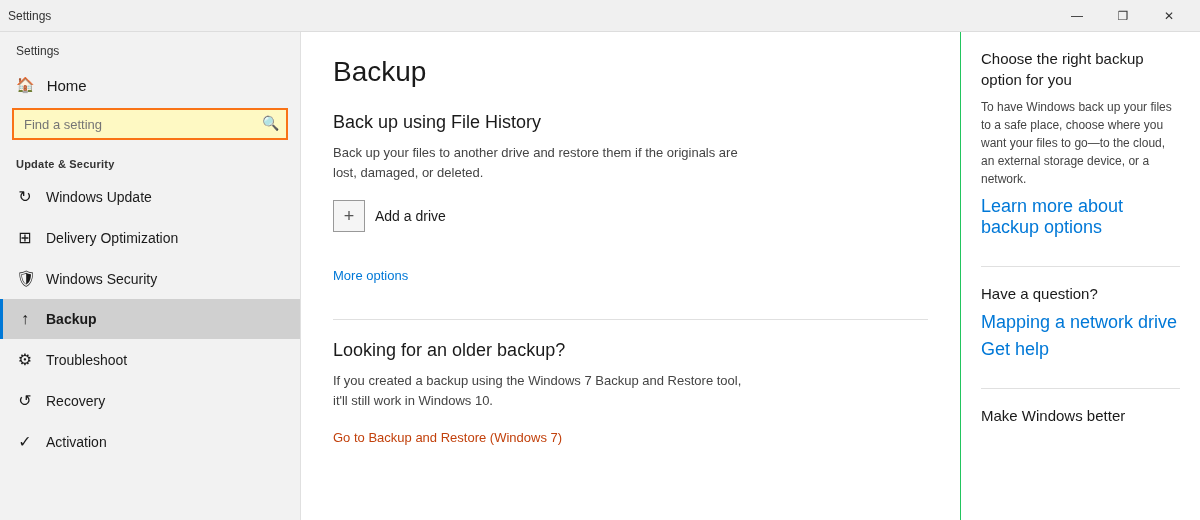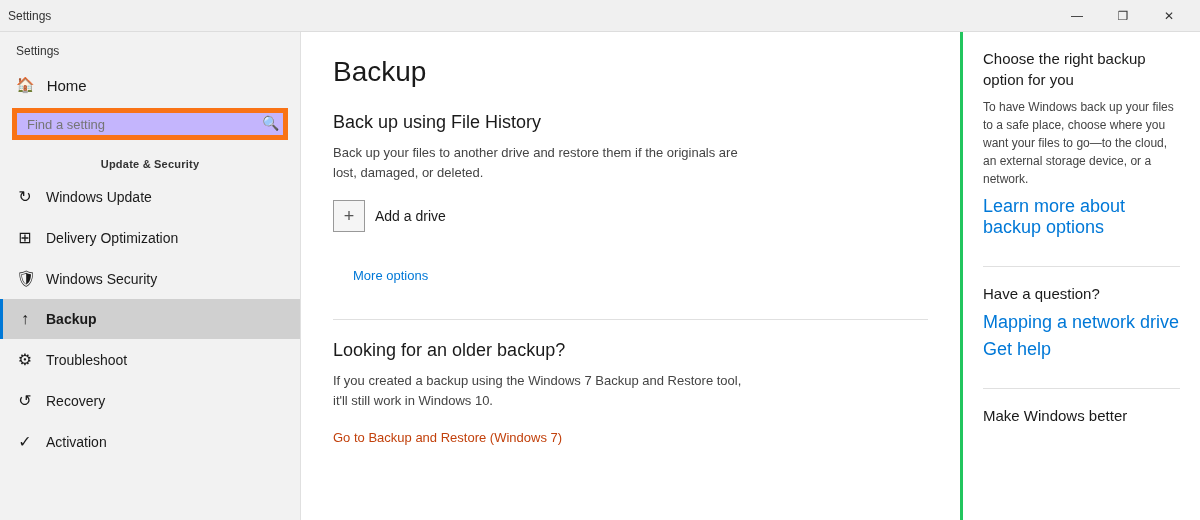--- a/index.html
+++ b/index.html
@@ -33,33 +33,32 @@
       font-weight: 400;
     }
     .sidebar-home {
       display: flex; align-items: center; gap: 12px;
       padding: 10px 16px; cursor: pointer; font-size: 15px; color: #1a1a1a;
     }
     .sidebar-search {
       margin: 4px 12px 8px 12px; position: relative;
     }
     .sidebar-search input {
-      width: 100%; height: 32px; border: 5px solid #f97316;
-      background: #c4b5fd; padding: 0 30px 0 10px; font-size: 13px;
+      width: 100%; height: 32px; border: 2px solid #f97316;
+      background: #fef9c3; padding: 0 30px 0 10px; font-size: 13px;
       outline: none; color: #333;
     }
     .sidebar-search .search-icon {
       position: absolute; right: 8px; top: 7px;
       font-size: 14px; color: #555; pointer-events: none;
     }
     .sidebar-section-title {
       font-size: 11px; font-weight: 600; color: #333;
       padding: 10px 16px 6px 16px; letter-spacing: 0.02em;
       text-transform: none;
-      text-align: center;
     }
     .sidebar-item {
       display: flex; align-items: center; gap: 12px;
       padding: 11px 16px; cursor: pointer; font-size: 14px; color: #1a1a1a;
       position: relative;
     }
     .sidebar-item.active {
       background: #d0d0d0; font-weight: 600;
     }
     .sidebar-item.active::before {
@@ -85,33 +84,33 @@
       border: none; background: transparent; cursor: pointer;
       font-size: 14px; color: #1a1a1a; padding: 4px 0; margin-bottom: 12px;
     }
     .add-drive-btn .plus-box {
       width: 32px; height: 32px; border: 1px solid #999;
       display: flex; align-items: center; justify-content: center;
       font-size: 18px; color: #555; background: #f5f5f5;
     }
     .more-options-link {
       font-size: 13px; color: #0078d7; cursor: pointer; text-decoration: none;
-      display: inline-block; margin-bottom: 28px; margin-left: 20px;
+      display: inline-block; margin-bottom: 28px;
     }
 
     .divider { border: none; border-top: 1px solid #e0e0e0; margin: 8px 0 20px 0; }
 
     .older-backup-link {
       font-size: 13px; color: #c2410c; cursor: pointer; text-decoration: none;
       display: inline-block; margin-top: 6px;
     }
 
     
     .right-panel {
-      width: 240px; padding: 16px 20px; background: #fff; border-left: 3px solid #22c55e;
+      width: 240px; padding: 16px 20px; background: #fff; border-left: 1px solid #22c55e;
       overflow-y: auto; flex-shrink: 0;
     }
     .right-section { margin-bottom: 28px; }
     .right-section-title { font-size: 15px; font-weight: 400; color: #1a1a1a; margin-bottom: 8px; line-height: 1.4; }
     .right-section-desc { font-size: 12px; color: #444; line-height: 1.5; margin-bottom: 8px; }
     .right-link {
       font-size: 18px; color: #0078d7; cursor: pointer; text-decoration: none;
       display: block; margin-bottom: 6px;
     }
     .right-divider { border: none; border-top: 1px solid #e0e0e0; margin: 4px 0 16px 0; }

